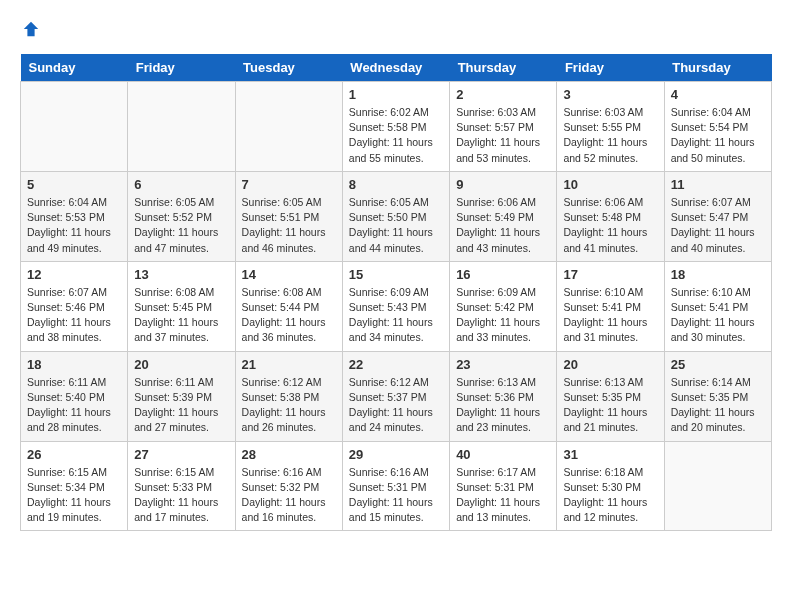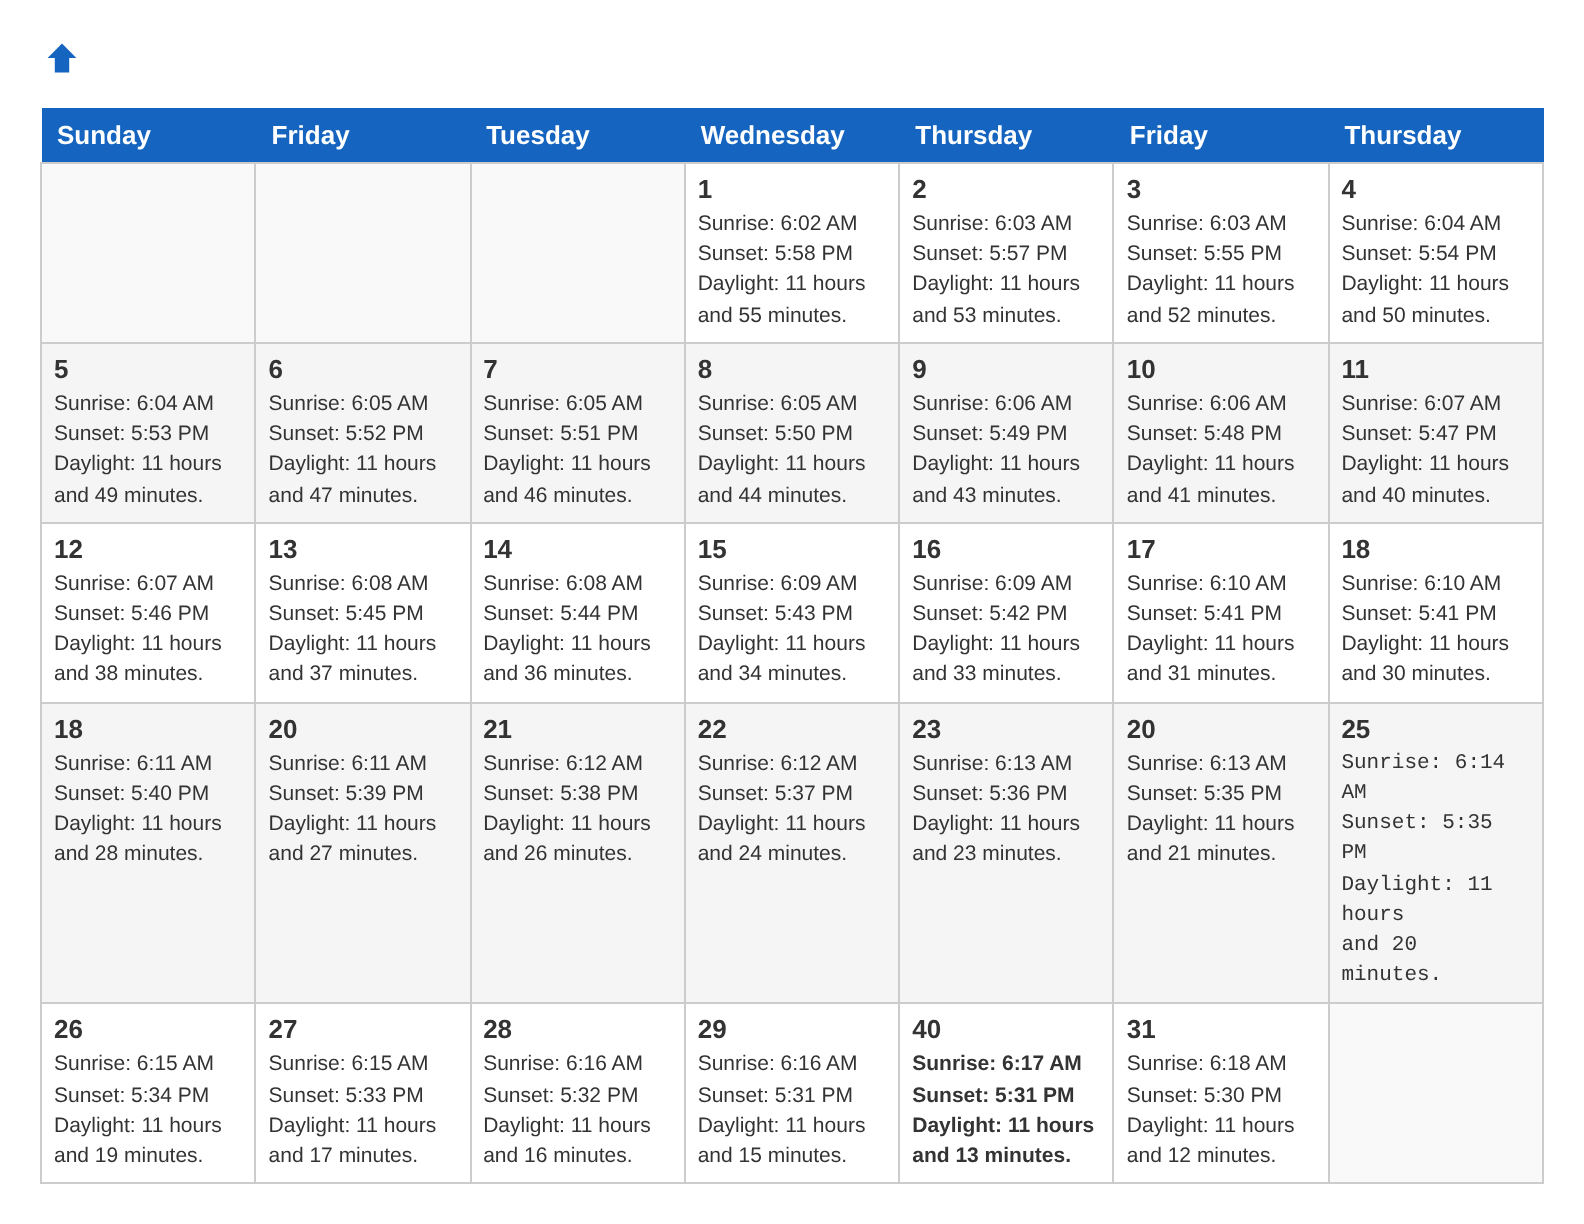--- a/index.html
+++ b/index.html
@@ -288,21 +288,21 @@
         </td>
         <td>
           <span class="day-number">20</span>
           <div class="day-info" style="white-space: pre-line;">Sunrise: 6:13 AM
 Sunset: 5:35 PM
 Daylight: 11 hours
 and 21 minutes.</div>
         </td>
         <td>
           <span class="day-number">25</span>
-          <div class="day-info" style="white-space: pre-line; font-family: Liberation Mono, monospace;">Sunrise: 6:14 AM
+          <div class="day-info" style="white-space: pre-line;">Sunrise: 6:14 AM
 Sunset: 5:35 PM
 Daylight: 11 hours
 and 20 minutes.</div>
         </td>
       </tr>
       <tr>
         <td>
           <span class="day-number">26</span>
           <div class="day-info" style="white-space: pre-line;">Sunrise: 6:15 AM
 Sunset: 5:34 PM
@@ -325,21 +325,21 @@
         </td>
         <td>
           <span class="day-number">29</span>
           <div class="day-info" style="white-space: pre-line;">Sunrise: 6:16 AM
 Sunset: 5:31 PM
 Daylight: 11 hours
 and 15 minutes.</div>
         </td>
         <td>
           <span class="day-number">40</span>
-          <div class="day-info" style="white-space: pre-line; font-weight: bold;">Sunrise: 6:17 AM
+          <div class="day-info" style="white-space: pre-line;">Sunrise: 6:17 AM
 Sunset: 5:31 PM
 Daylight: 11 hours
 and 13 minutes.</div>
         </td>
         <td>
           <span class="day-number">31</span>
           <div class="day-info" style="white-space: pre-line;">Sunrise: 6:18 AM
 Sunset: 5:30 PM
 Daylight: 11 hours
 and 12 minutes.</div>

